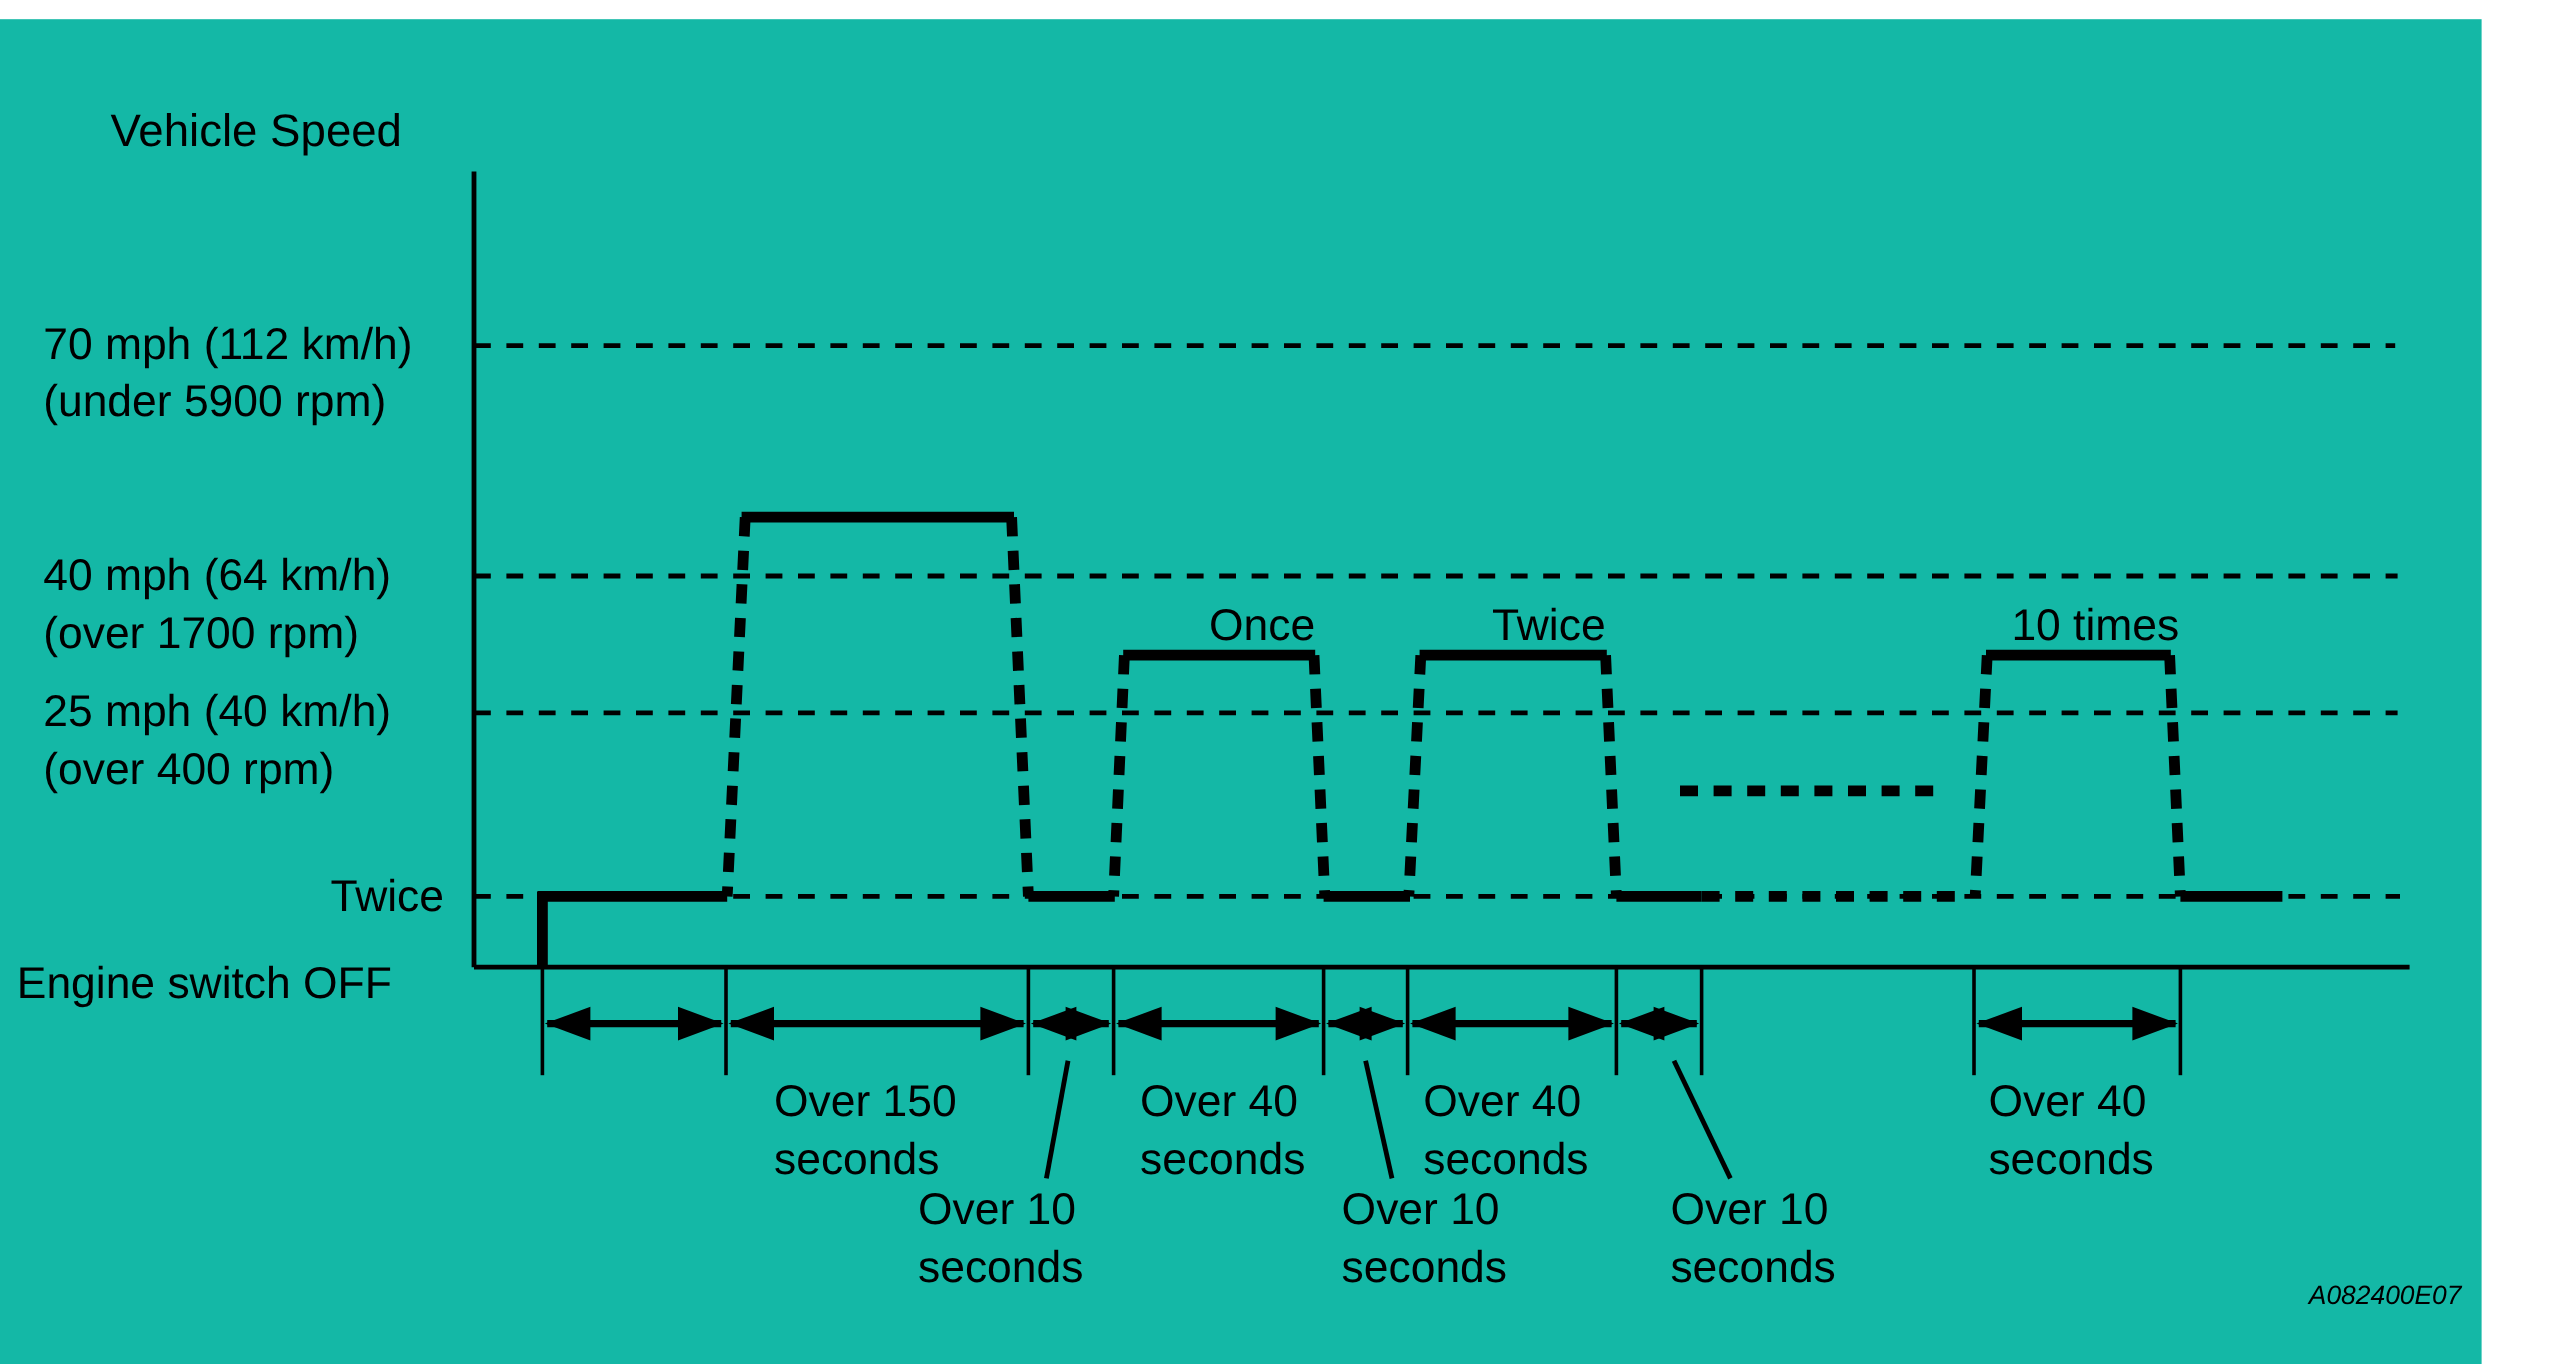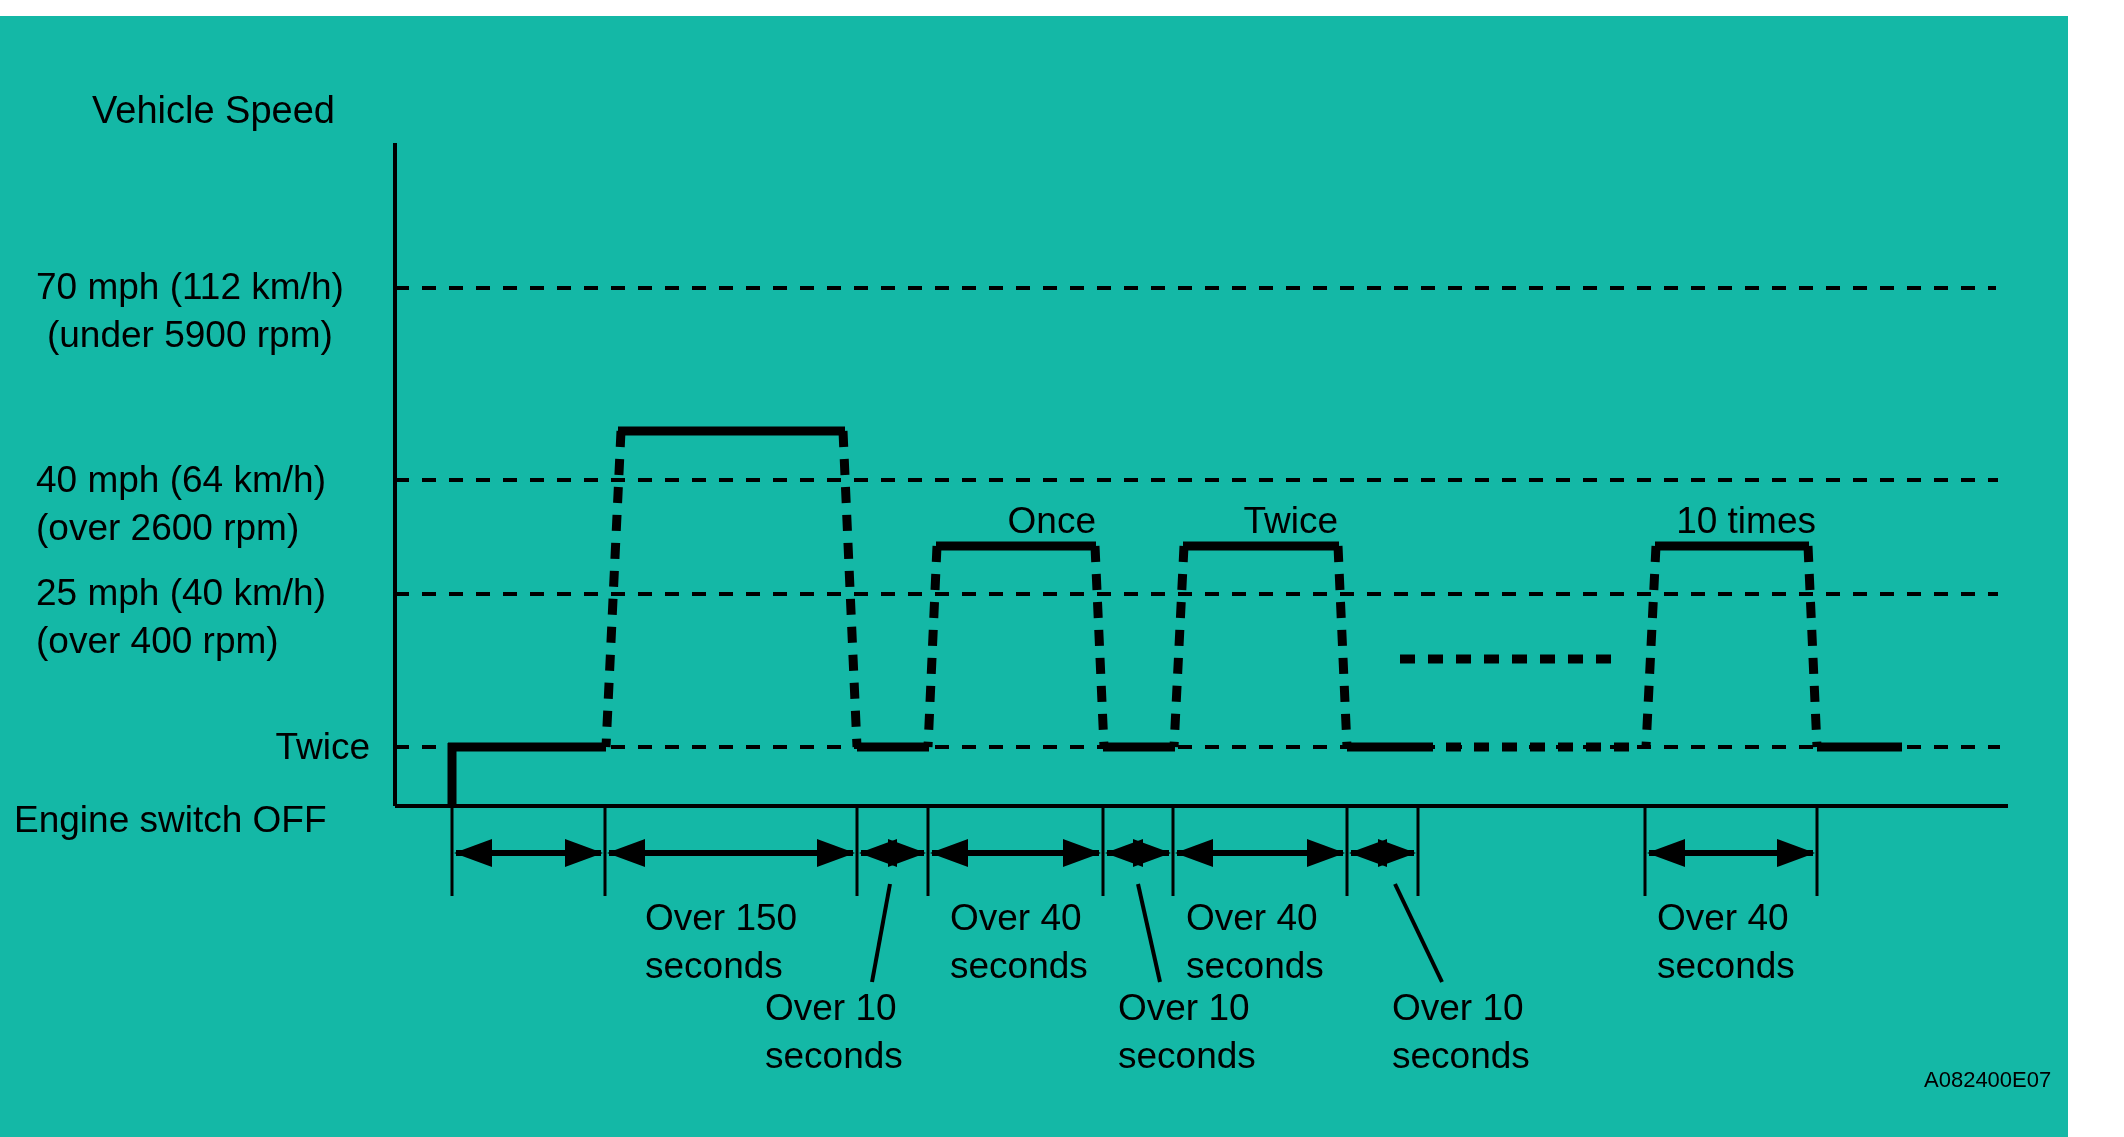--- a/index.html
+++ b/index.html
@@ -92,28 +92,28 @@
       <line x1="1351" y1="837" x2="1414" y2="837" stroke="#000000" stroke-width="6"></line>
       <polygon points="1349,837 1387,823 1387,851" fill="#000000"></polygon>
       <polygon points="1416,837 1378,823 1378,851" fill="#000000"></polygon>
       <line x1="1649" y1="837" x2="1813" y2="837" stroke="#000000" stroke-width="6"></line>
       <polygon points="1647,837 1685,823 1685,851" fill="#000000"></polygon>
       <polygon points="1815,837 1777,823 1777,851" fill="#000000"></polygon>
     </svg>
 
   <div class="lbl title" style="left:92px; top:70px;">Vehicle Speed</div>
 
-  <div class="lbl" style="left:36px; top:247px;text-align:center;">
+  <div class="lbl" style="left:36px; top:247px;">
     <div>70 mph (112 km/h)</div>
     <div>(under 5900 rpm)</div>
   </div>
 
   <div class="lbl" style="left:36px; top:440px;">
     <div>40 mph (64 km/h)</div>
-    <div>(over 2600 rpm)</div>
+    <div>(over 1700 rpm)</div>
   </div>
 
   <div class="lbl" style="left:36px; top:553px;">
     <div>25 mph (40 km/h)</div>
     <div>(over 400 rpm)</div>
   </div>
 
   <div class="lbl right" style="left:225px; top:707px; width:145px;">Twice</div>
 
   <div class="lbl" style="left:14px; top:780px;">Engine switch OFF</div>
@@ -153,15 +153,15 @@
   <div class="lbl" style="left:1118px; top:968px;">
     <div>Over 10</div>
     <div>seconds</div>
   </div>
 
   <div class="lbl" style="left:1392px; top:968px;">
     <div>Over 10</div>
     <div>seconds</div>
   </div>
 
-  <div class="lbl code" style="left:1924px; top:1040px;">A082400E07</div>
+  <div class="lbl code" style="left:1924px; top:1040px;font-style:italic;">A082400E07</div>
 
 </div>
 
 </body></html>

